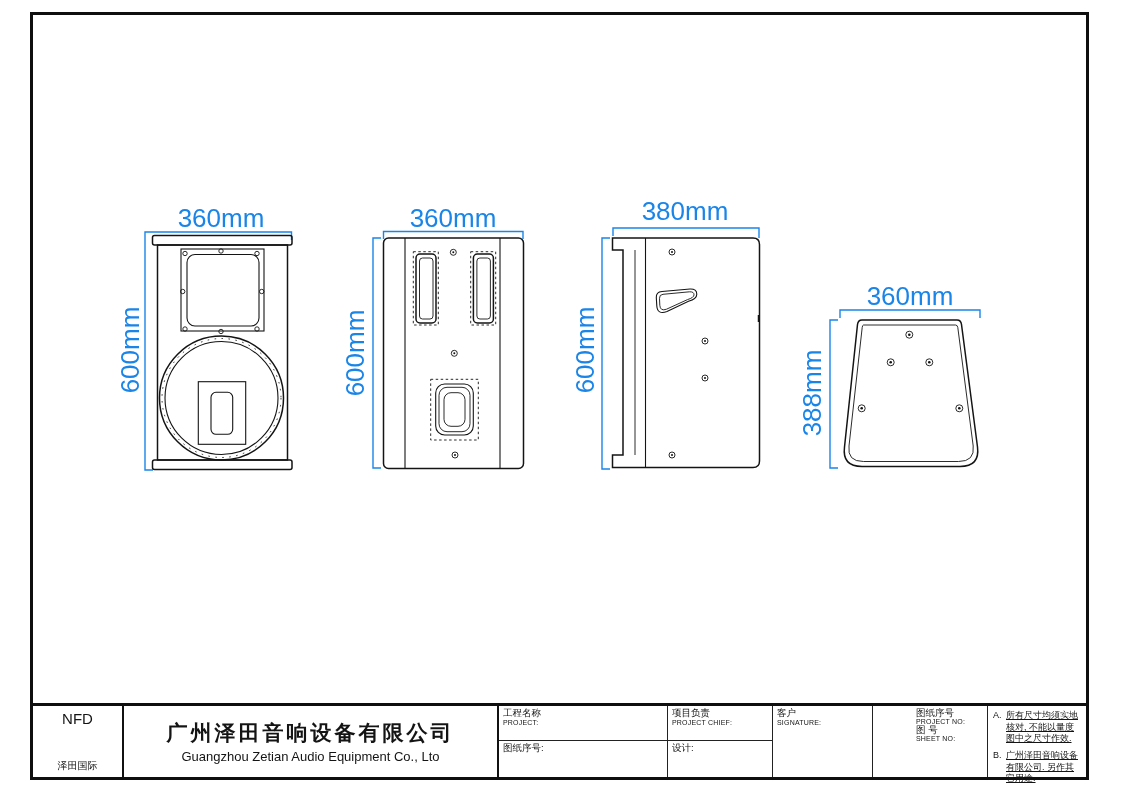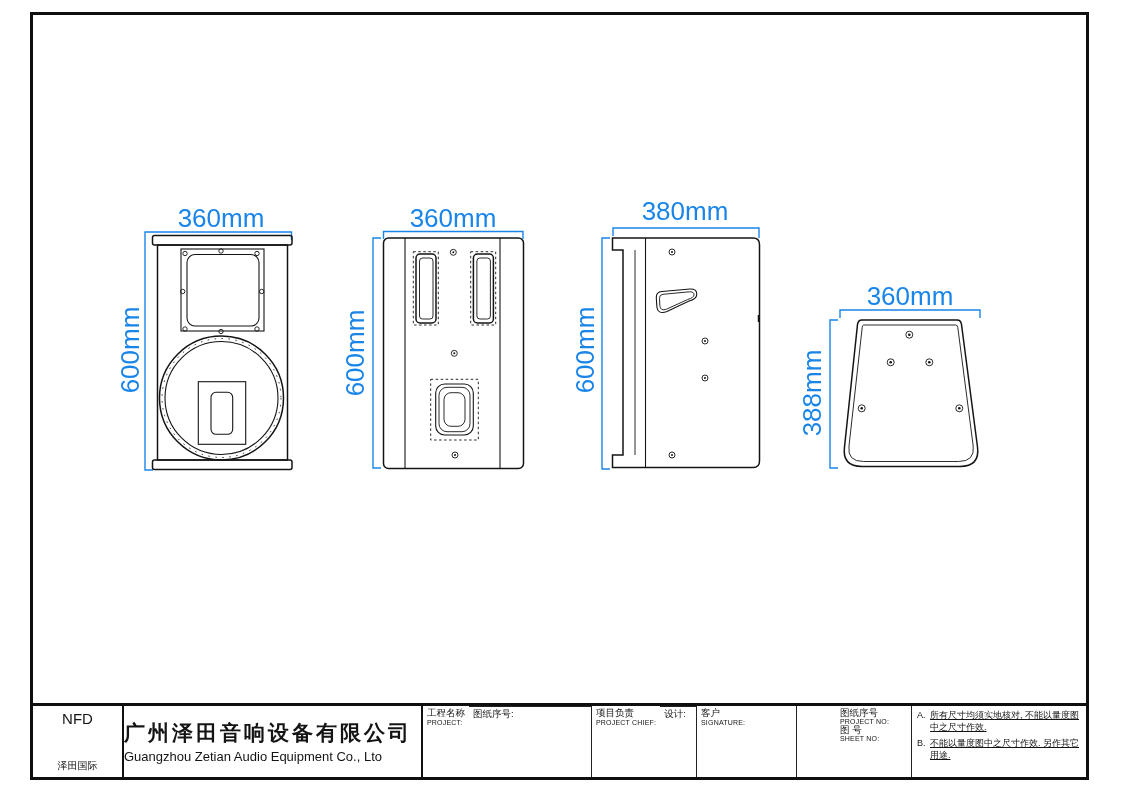--- a/index.html
+++ b/index.html
@@ -11,27 +11,27 @@
   svg .thin{fill:none;stroke:#141414;stroke-width:0.9;}
   svg .dash{fill:none;stroke:#2a2a2a;stroke-width:1;stroke-dasharray:2.5 2.5;}
   svg .dim{fill:none;stroke:#1a85e8;stroke-width:1.4;}
   svg .dimtext{fill:#1a85e8;font-family:"Liberation Sans",sans-serif;font-size:26px;}
   svg .dot{fill:#141414;stroke:none;}
   
   .titleblock{position:absolute;left:33px;top:703px;width:1053px;height:74px;border-top:3px solid #0f0f0f;display:flex;box-sizing:border-box;background:#fff;}
   .tb-col{box-sizing:border-box;height:100%;}
   .tb-col + .tb-col{border-left:1px solid #222;}
   .col-a{width:89px;display:flex;flex-direction:column;align-items:center;justify-content:center;line-height:1.25;}
-  .col-b{width:299px;display:flex;flex-direction:column;justify-content:center;border-left:2px solid #111 !important;}
+  .col-b{width:375px;display:flex;flex-direction:column;align-items:center;justify-content:center;border-left:2px solid #111 !important;}
   .col-c{width:170px;border-left:2.5px solid #111 !important;}
   .col-d{width:105px;}
   .col-e{width:100px;}
   .col-f{width:115px;}
   .col-g{flex:1;padding:4px 5px 2px 5px;font-size:9px;line-height:1.3;}
-  .split{display:flex;flex-direction:row;height:100%;}
+  .split{display:flex;flex-direction:column;height:100%;}
   .cell-top{height:34px;box-sizing:border-box;padding:2px 4px;}
   .cell-bot{flex:1;border-top:1px solid #222;box-sizing:border-box;padding:2px 4px;}
   .lab-cn{font-size:9.5px;line-height:1.15;}
   .lab-en{font-size:7px;line-height:1.15;letter-spacing:.2px;}
   .lab-cn.tight,.lab-en.tight{line-height:1.05;padding-left:39px;}
   .brand{font-size:15px;}
   .brand-cn{font-size:10px;margin-top:31px;}
   .company-cn{font-size:21px;font-weight:bold;letter-spacing:3px;}
   .company-en{font-size:13px;margin-top:2px;}
   .note{display:flex;margin-bottom:5px;}
@@ -220,17 +220,17 @@
     </div>
   </div>
 
   <div class="tb-col col-g">
     <div class="note">
       <span class="note-label">A.</span>
       <span class="note-text">所有尺寸均须实地核对, 不能以量度图中之尺寸作效.</span>
     </div>
     <div class="note">
       <span class="note-label">B.</span>
-      <span class="note-text">不能以量度图中之尺寸作效. 另作其它用途.</span>
+      <span class="note-text">广州泽田音响设备有限公司. 另作其它用途.</span>
     </div>
   </div>
 
 </div>
 
 </body></html>

